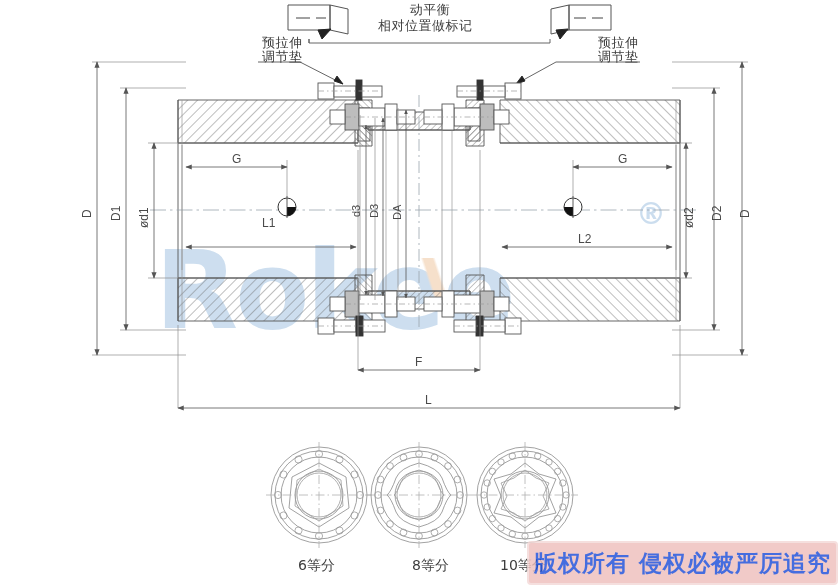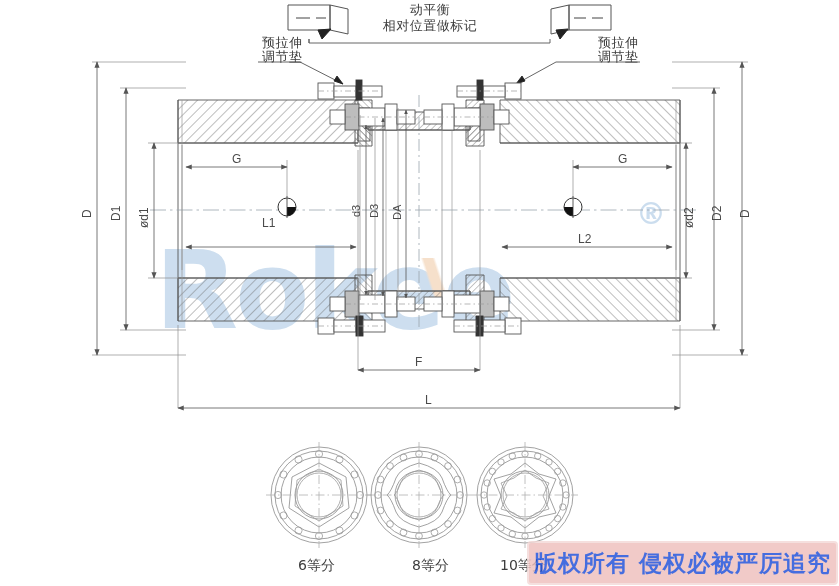--- a/index.html
+++ b/index.html
@@ -396,21 +396,21 @@
                  L511,517 L494,513 L501,496 L494,479 L511,474 Z" stroke="#8a8a8a"></path>
         <path d="M525,470 L536,478 L549,483 L543,496 L549,509 L536,513 L525,521
                  L514,513 L501,509 L507,496 L501,483 L514,478 Z" stroke="#9a9a9a"></path>
         <line x1="472" y1="495" x2="578" y2="495" stroke="#b0b0b0" stroke-dasharray="9,3,1.5,3"></line>
         <line x1="525" y1="442" x2="525" y2="548" stroke="#b0b0b0" stroke-dasharray="9,3,1.5,3"></line>
       </g>
     </g>
   </svg>
 
   <div class="lbl lbl-cn cn" style="left:388px;top:3px;text-align:center;width:84px;">动平衡</div>
-  <div class="lbl lbl-cn cn" style="left:378px;top:19px;text-align:center;width:104px;">相对位置做标记</div>
+  <div class="lbl lbl-cn cn" style="left:378px;top:19px;text-align:left;width:104px;">相对位置做标记</div>
 
   <div class="lbl lbl-cn cn" style="left:262px;top:36px;">预拉伸</div>
   <div class="lbl lbl-cn cn" style="left:262px;top:50px;">调节垫</div>
   <div class="lbl lbl-cn cn" style="left:598px;top:36px;">预拉伸</div>
   <div class="lbl lbl-cn cn" style="left:598px;top:50px;">调节垫</div>
 
   <div class="lbl lbl-dim rot90" style="left:80px;top:218px;">D</div>
   <div class="lbl lbl-dim rot90" style="left:109px;top:221px;">D1</div>
   <div class="lbl lbl-dim rot90" style="left:137px;top:228px;">ød1</div>
 

